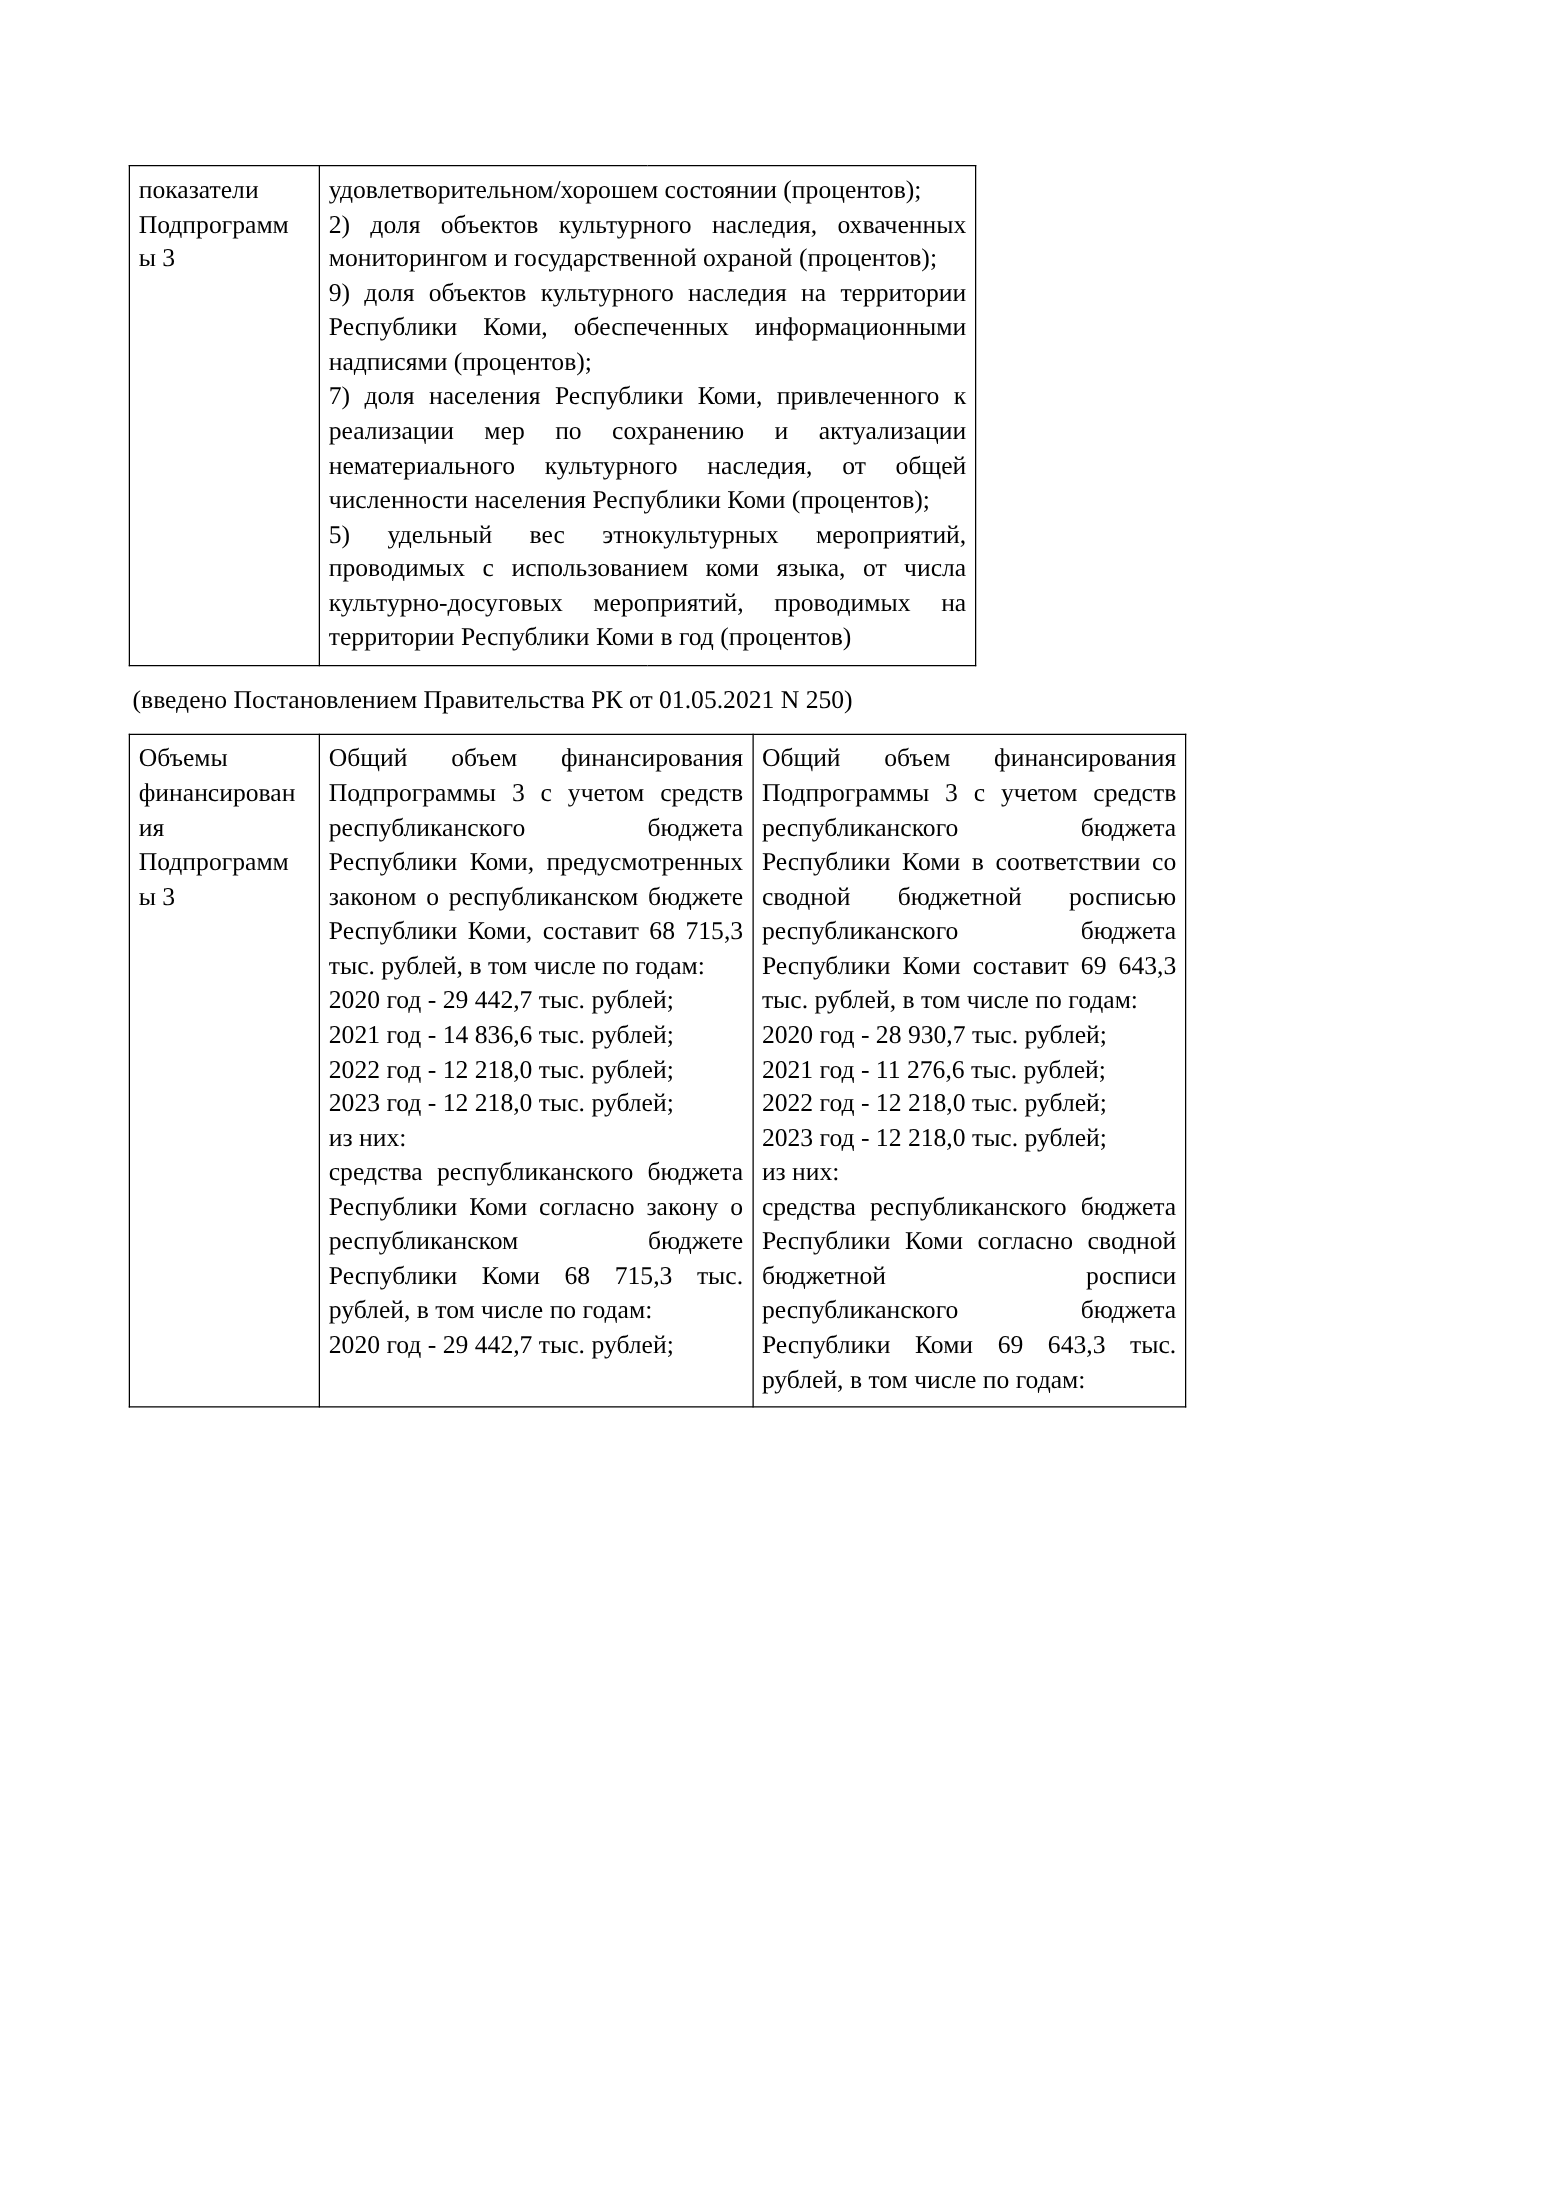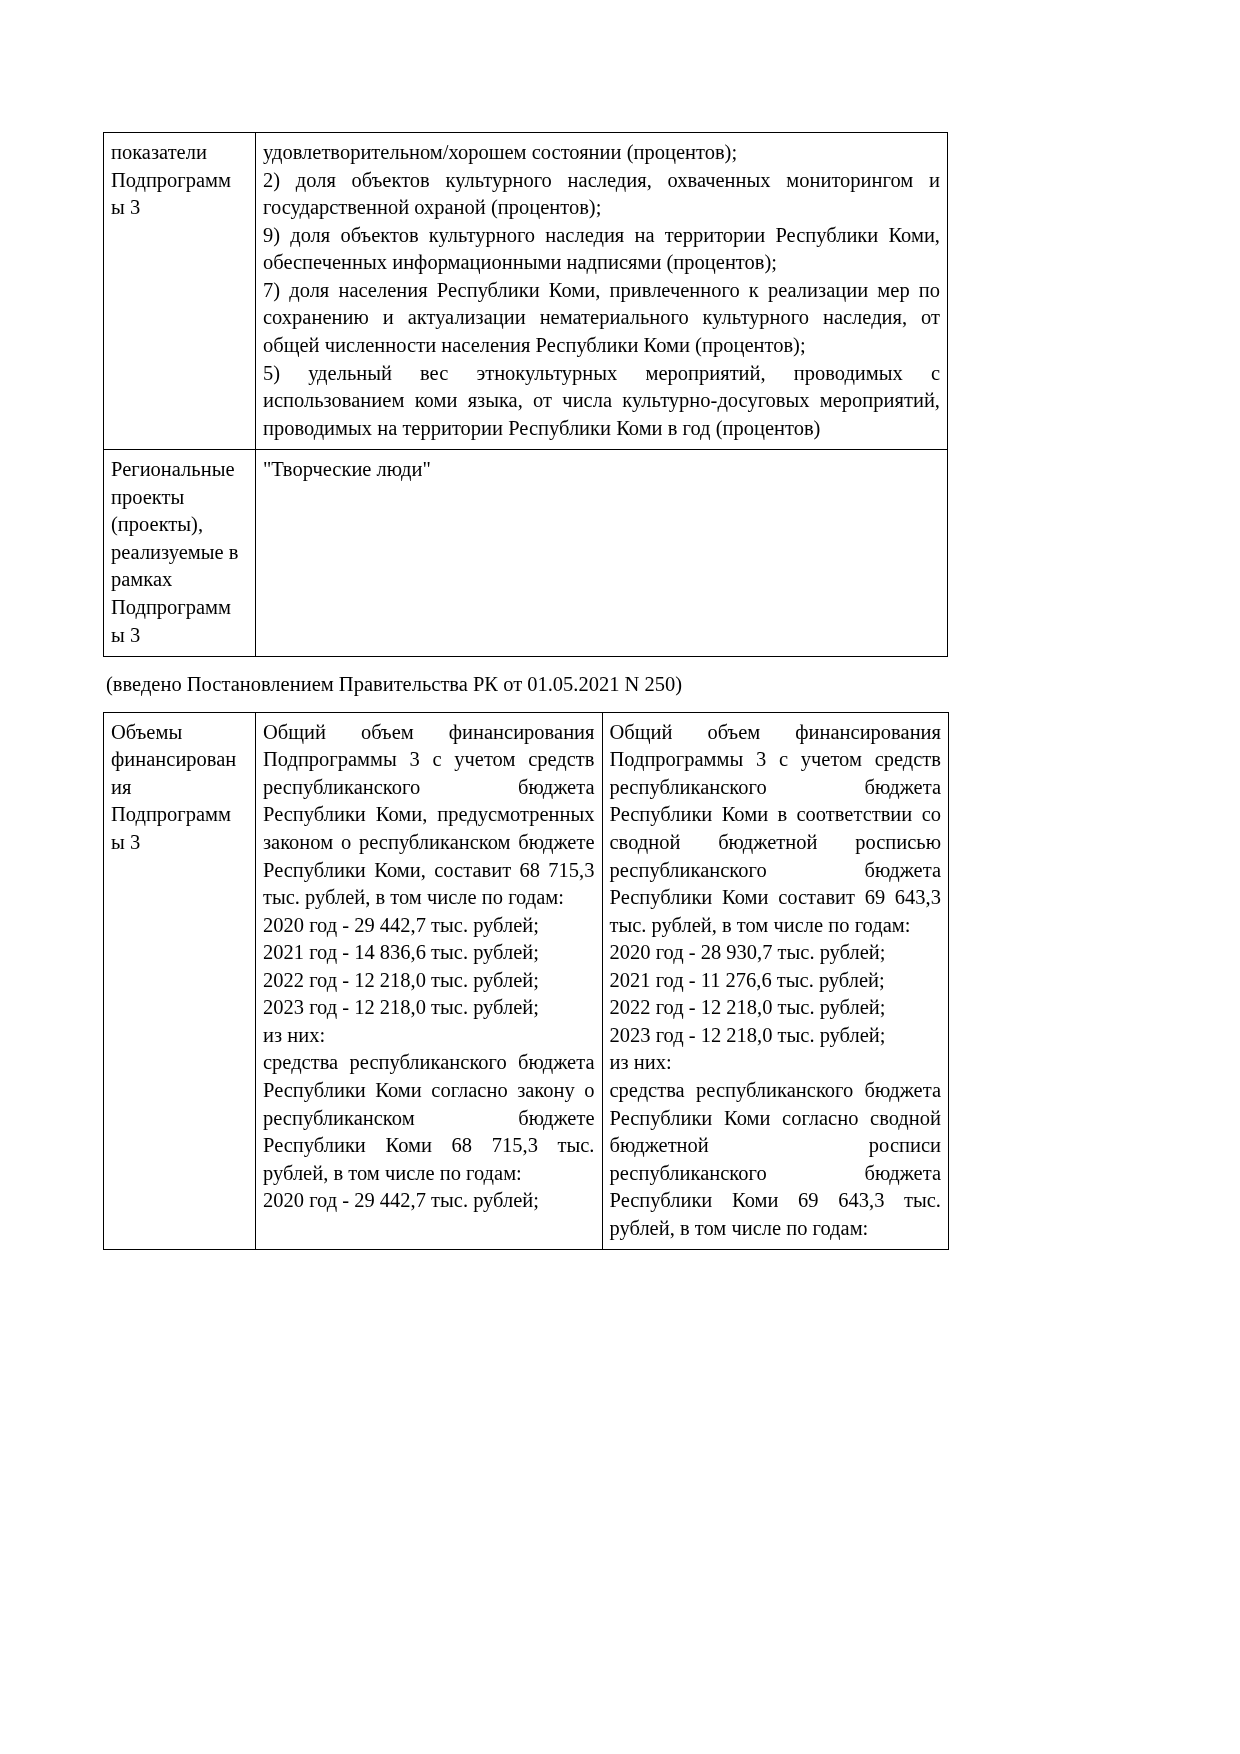--- a/index.html
+++ b/index.html
@@ -20,21 +20,21 @@
     box-sizing: border-box;
     overflow: hidden;
   }
   .doc-body {
     position: absolute;
     left: 103px;
     top: 132px;
     width: 845px;
   }
   table.doc-table {
-    width: 845px;
+    width: 678px;
     border-collapse: collapse;
     table-layout: fixed;
     font-size: 20.5px;
     line-height: 1.345;
   }
   table.doc-table td {
     border: 1.6px solid #000000;
     vertical-align: top;
     padding: 6px 7px 7px 7px;
     box-sizing: border-box;
@@ -92,34 +92,20 @@
           <td class="wide-cell" colspan="2">
             <div class="para-left">удовлетворительном/хорошем состоянии (процентов);</div>
             <div class="para-justify">2) доля объектов культурного наследия, охваченных мониторингом и государственной охраной (процентов);</div>
             <div class="para-justify">9) доля объектов культурного наследия на территории Республики Коми, обеспеченных информационными надписями (процентов);</div>
             <div class="para-justify">7) доля населения Республики Коми, привлеченного к реализации мер по сохранению и актуализации нематериального культурного наследия, от общей численности населения Республики Коми (процентов);</div>
             <div class="para-justify">5) удельный вес этнокультурных мероприятий, проводимых с использованием коми языка, от числа культурно-досуговых мероприятий, проводимых на территории Республики Коми в год (процентов)</div>
           </td>
         </tr>
 
 
-        <tr>
-          <td class="label-cell tall-3">
-            <span class="label-line">Региональные</span>
-            <span class="label-line">проекты</span>
-            <span class="label-line">(проекты),</span>
-            <span class="label-line">реализуемые в</span>
-            <span class="label-line">рамках</span>
-            <span class="label-line">Подпрограмм</span>
-            <span class="label-line">ы 3</span>
-          </td>
-          <td class="wide-cell" colspan="2">
-            <div class="para-left">"Творческие люди"</div>
-          </td>
-        </tr>
 
       </tbody>
     </table>
 
     <p class="note-row">(введено Постановлением Правительства РК от 01.05.2021 N 250)</p>
 
     <table class="doc-table">
       <tbody>
         <tr>
           <td class="label-cell">

